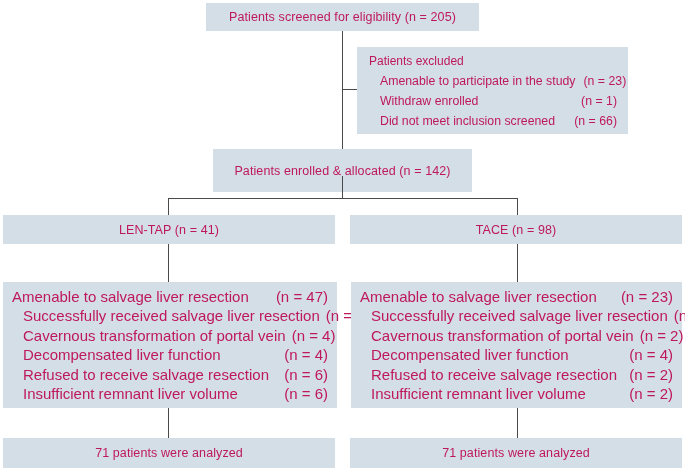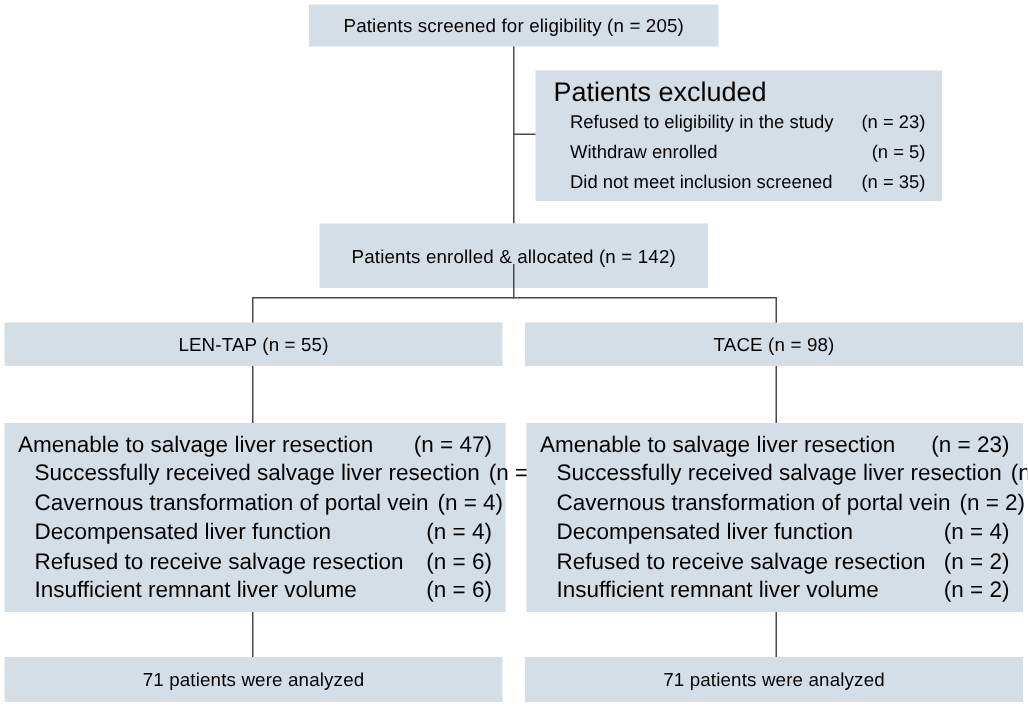--- a/index.html
+++ b/index.html
@@ -7,21 +7,21 @@
     margin: 0;
     padding: 0;
     background: #ffffff;
   }
   #stage {
     position: relative;
     width: 685px;
     height: 475px;
     background: #ffffff;
     font-family: "Liberation Sans", sans-serif;
-    color: #000000;
+    color: #be185d;
     overflow: hidden;
   }
   .box {
     position: absolute;
     background: #d4dee7;
     box-sizing: border-box;
     display: flex;
     flex-direction: column;
     justify-content: center;
   }
@@ -57,21 +57,21 @@
     align-items: baseline;
     font-size: 12.3px;
     line-height: 20px;
     white-space: nowrap;
   }
   .excl-row .lbl { flex: 0 0 auto; }
   .excl-row .spacer { flex: 1 1 auto; min-width: 8px; }
   .excl-row .cnt { flex: 0 0 auto; }
   .excl-row.indent .lbl { padding-left: 12px; }
   .excl-head {
-    font-size: 18px;
+    font-size: 12px;
     line-height: 20px;
     padding-left: 1px;
     white-space: nowrap;
   }
 
   .ln {
     position: absolute;
     background: #4a4a4a;
   }
   .ln.v { width: 1.4px; }
@@ -87,48 +87,48 @@
   </div>
 
   <div class="ln v" style="left:342px; top:31px; height:118px;"></div>
 
   <div class="ln h" style="left:342px; top:89px; width:16px;"></div>
 
   <div class="box" style="left:357px; top:47px; width:271px; height:87px;">
     <div class="excl-list">
       <div class="excl-head">Patients excluded</div>
       <div class="excl-row indent">
-        <span class="lbl">Refused to eligibility in the study</span>
+        <span class="lbl">Amenable to participate in the study</span>
         <span class="spacer"></span>
         <span class="cnt">(n = 23)</span>
       </div>
       <div class="excl-row indent">
         <span class="lbl">Withdraw enrolled</span>
         <span class="spacer"></span>
-        <span class="cnt">(n = 5)</span>
+        <span class="cnt">(n = 1)</span>
       </div>
       <div class="excl-row indent">
         <span class="lbl">Did not meet inclusion screened</span>
         <span class="spacer"></span>
-        <span class="cnt">(n = 35)</span>
+        <span class="cnt">(n = 66)</span>
       </div>
     </div>
   </div>
 
   <div class="box center" style="left:213px; top:149px; width:259px; height:43px;">
     <span class="box-title">Patients enrolled &amp; allocated (n = 142)</span>
   </div>
 
   <div class="ln v" style="left:342px; top:176px; height:23px;"></div>
   <div class="ln h" style="left:168px; top:198px; width:350px;"></div>
   <div class="ln v" style="left:168px; top:198px; height:18px;"></div>
   <div class="ln v" style="left:517px; top:198px; height:18px;"></div>
 
   <div class="box center" style="left:3px; top:215px; width:332px; height:29px;">
-    <span class="box-title">LEN-TAP  (n = 55)</span>
+    <span class="box-title">LEN-TAP  (n = 41)</span>
   </div>
   <div class="box center" style="left:350px; top:215px; width:332px; height:29px;">
     <span class="box-title">TACE  (n = 98)</span>
   </div>
 
   <div class="ln v" style="left:168px; top:244px; height:38px;"></div>
   <div class="ln v" style="left:517px; top:244px; height:38px;"></div>
 
   <div class="box" style="left:3px; top:282px; width:334px; height:126px;">
     <div class="list">

